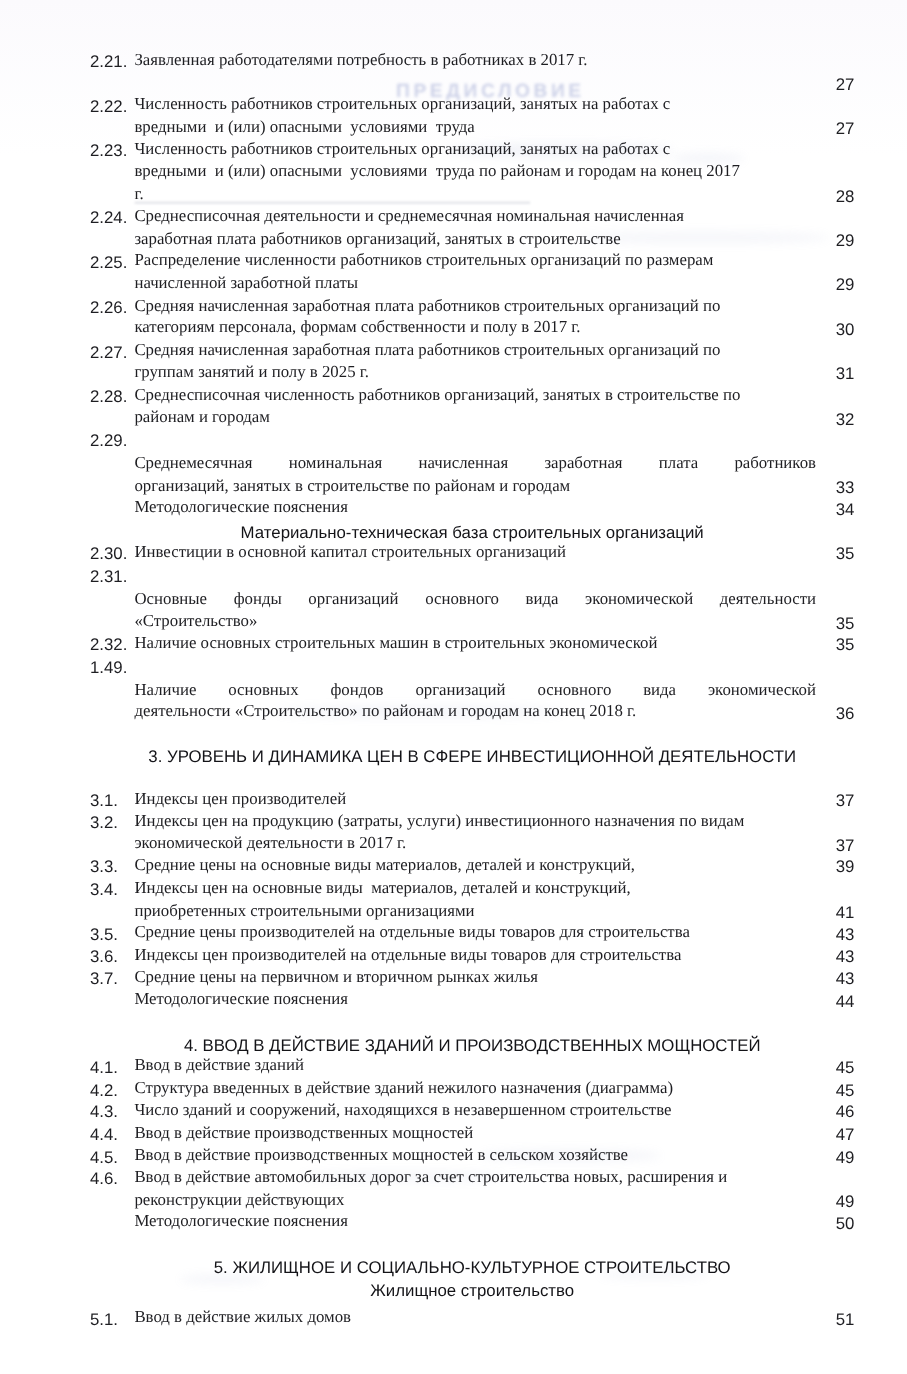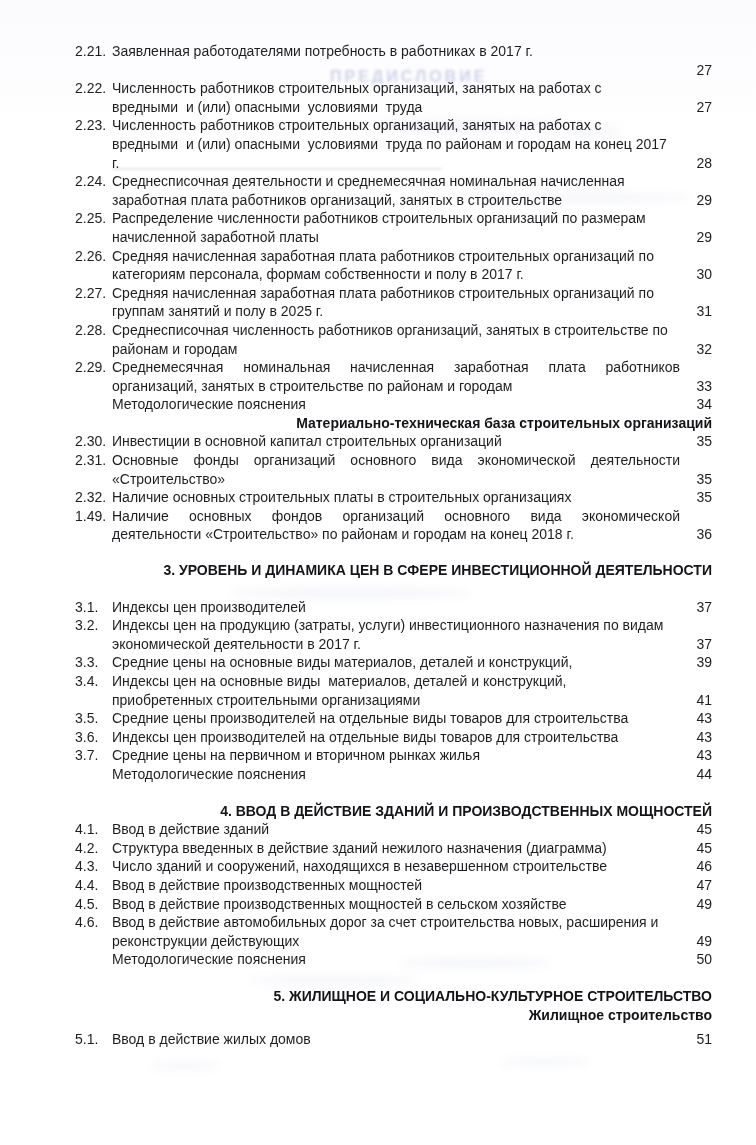--- a/index.html
+++ b/index.html
@@ -16,25 +16,25 @@
     background:linear-gradient(180deg,#fbfafd 0px,#ffffff 130px);
   }
   .toc{
     position:absolute;
     left:75px;right:44px;top:42px;
     font-size:14px;line-height:18.6px;
   }
   .row{display:flex;align-items:center;}
   .num{flex:0 0 37px;width:37px;align-self:flex-start;white-space:nowrap;}
   .lines{flex:1 1 auto;min-width:0;}
-  .line{white-space:nowrap;}
-  .line.just{white-space:normal;text-align:justify;text-align-last:justify;}
+  .line{white-space:nowrap;font-family:Liberation Serif, serif;}
+  .line.just{white-space:normal;text-align:justify;text-align-last:justify;margin-top:20px;}
   .page-num{flex:0 0 32px;width:32px;text-align:right;align-self:flex-end;white-space:nowrap;}
   .sec-heading,.sub-heading{
-    text-align:right;font-weight:bold;color:#141418;
+    text-align:center;font-weight:normal;color:#141418;
   }
   .artifact{position:absolute;pointer-events:none;}
   .artifact.ghost-text{
     color:#7f8cc4;font-weight:bold;font-size:16px;letter-spacing:3px;
     filter:blur(1.5px);white-space:nowrap;
   }
   .artifact.smudge{
     background:#a7afd2;border-radius:45%;filter:blur(4px);
   }
   .artifact.line{
@@ -150,21 +150,21 @@
         <div class="num">2.31.</div>
         <div class="lines">
           <div class="line just">Основные фонды организаций основного вида экономической деятельности</div>
           <div class="line">«Строительство»</div>
         </div>
         <div class="page-num">35</div>
       </div>
       <div class="row">
         <div class="num">2.32.</div>
         <div class="lines">
-          <div class="line">Наличие основных строительных платы в строительных организациях</div>
+          <div class="line">Наличие основных строительных машин в строительных экономической</div>
         </div>
         <div class="page-num">35</div>
       </div>
       <div class="row">
         <div class="num">1.49.</div>
         <div class="lines">
           <div class="line just">Наличие основных фондов организаций основного вида экономической</div>
           <div class="line">деятельности «Строительство» по районам и городам на конец 2018 г.</div>
         </div>
         <div class="page-num">36</div>

